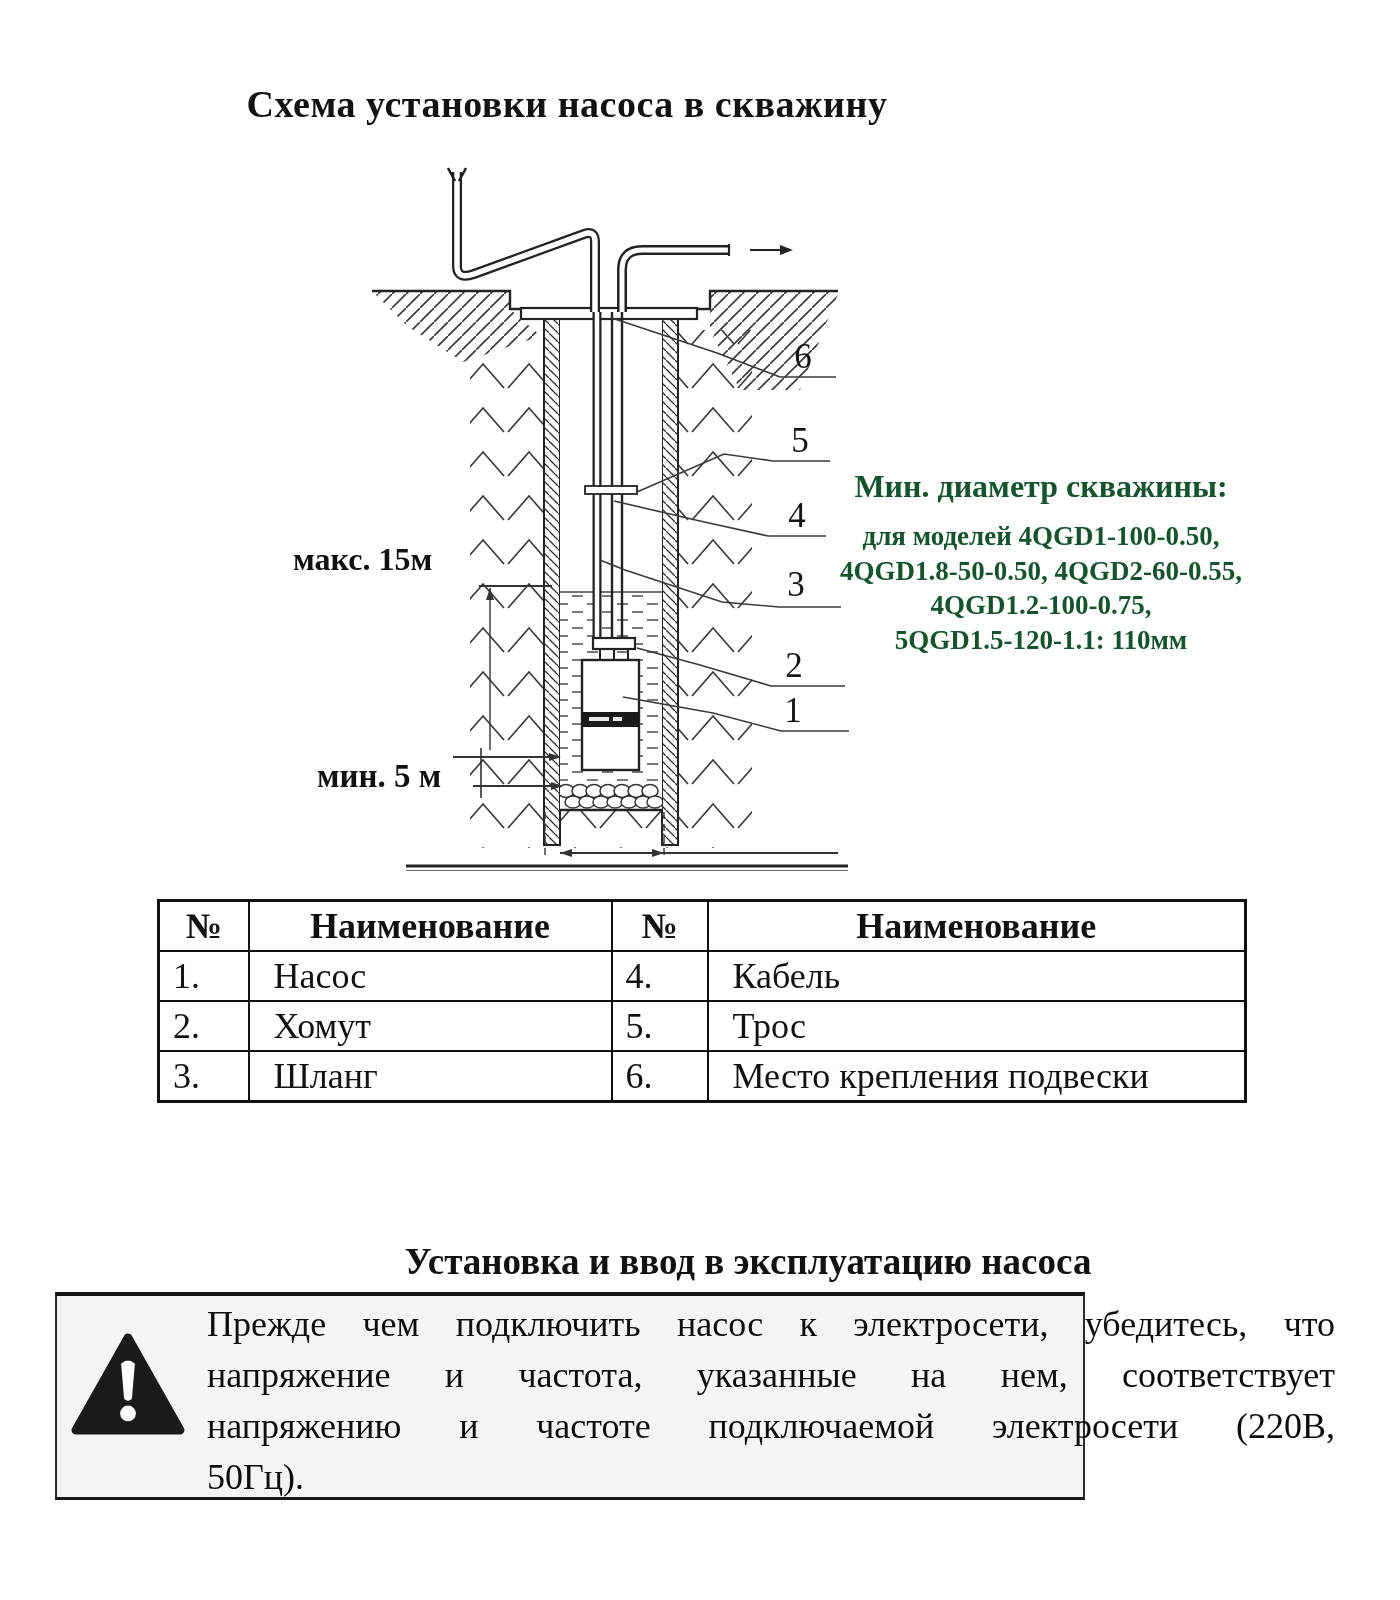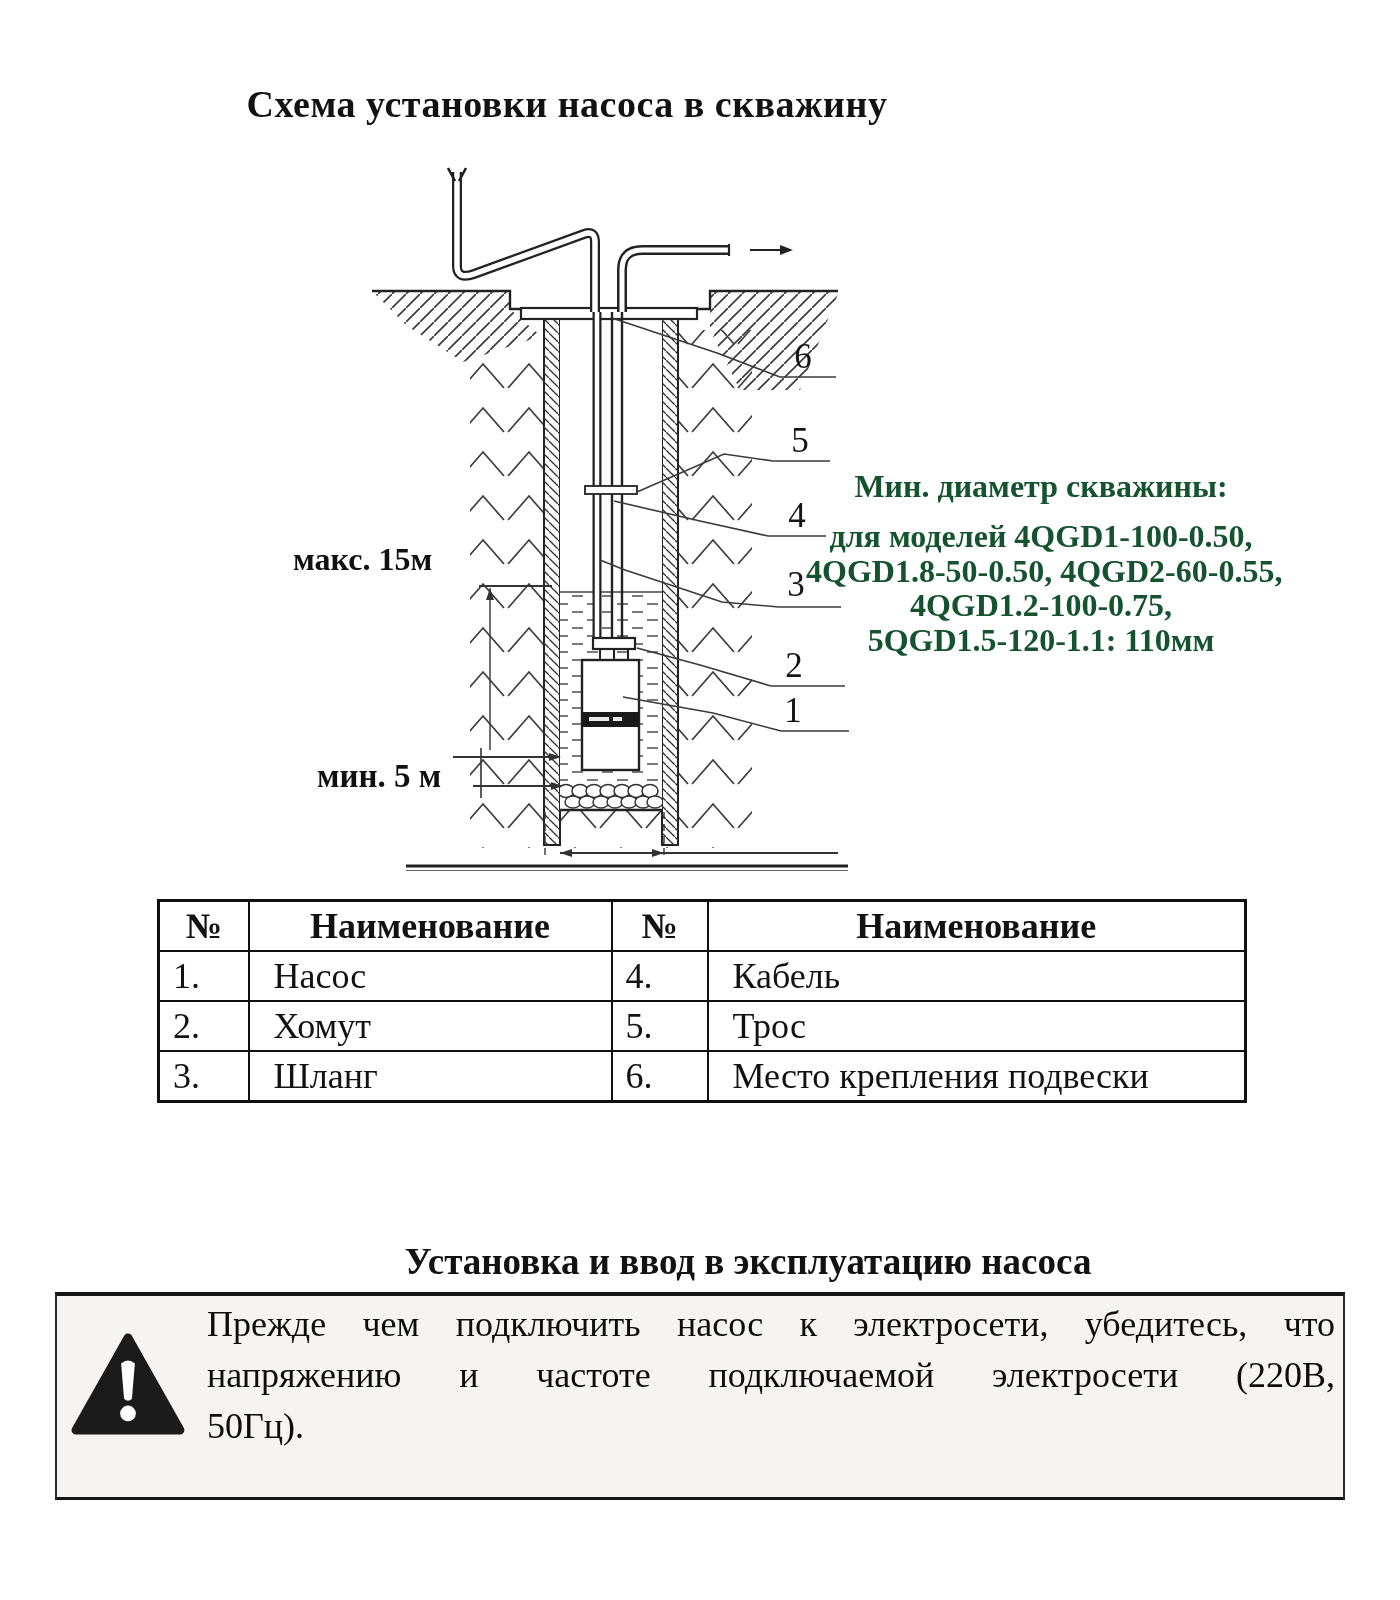--- a/index.html
+++ b/index.html
@@ -10,37 +10,37 @@
   .page-title{
     position:absolute;top:82px;left:0;width:1134px;text-align:center;
     font-size:38px;font-weight:bold;letter-spacing:.5px;
   }
   .diagram-svg{position:absolute;top:150px;left:0;}
   .min-diam{
     position:absolute;left:806px;top:468px;width:470px;text-align:center;
     font-weight:bold;color:#14532d;
   }
   .md-heading{font-size:32px;margin-bottom:14px;white-space:nowrap;}
-  .md-line{font-size:32px;line-height:34.5px;white-space:nowrap;}
+  .md-line{font-size:27px;line-height:34.5px;white-space:nowrap;}
   .md-note{margin-top:40px;}
   .parts-table{
     position:absolute;left:157px;top:899px;width:1087px;
     border-collapse:collapse;table-layout:fixed;
     border:3px solid #111;font-size:36px;
   }
   .parts-table th,.parts-table td{border:2.5px solid #111;overflow:hidden;white-space:nowrap;}
   .parts-table th{height:48px;font-size:36px;font-weight:bold;text-align:center;padding:0;}
   .parts-table td{height:48px;padding:0 0 0 24px;text-align:left;font-weight:normal;}
   .parts-table td.num{padding-left:13px;}
   .section-heading{
     position:absolute;top:1240px;left:0;width:1400px;text-align:center;
     font-size:37px;font-weight:bold;padding-left:48px;
   }
   .warning-box{
-    position:absolute;left:55px;top:1292px;width:1290px;height:208px;
+    position:absolute;left:55px;top:1292px;width:1030px;height:208px;
     box-sizing:border-box;background:#f5f4f2;
     border-top:4px solid #161616;border-bottom:3px solid #161616;
     border-left:2px solid #2b2b2b;border-right:2px solid #2b2b2b;
   }
   .warn-icon{position:absolute;left:12px;top:34px;}
   .warning-text{position:absolute;left:150px;top:3px;width:1128px;font-size:36px;color:#0d0d0d;}
   .warning-line{line-height:51px;text-align:justify;text-align-last:justify;white-space:normal;}
   .warning-line.last{text-align-last:left;}
 </style>
 </head>
@@ -253,16 +253,17 @@
 <div class="section-heading">Установка и ввод в эксплуатацию насоса</div>
 
 <div class="warning-box">
   <svg class="warn-icon" width="118" height="108" viewBox="0 0 120 110">
     <polygon points="60,8 113,102 7,102" fill="#1b1b1b" stroke="#1b1b1b" stroke-width="9" stroke-linejoin="round"></polygon>
     <path d="M53,34 Q60,28 67,34 L64,70 Q60,74 56,70 Z" fill="#ffffff"></path>
     <circle cx="60" cy="85" r="8" fill="#ffffff"></circle>
   </svg>
   <div class="warning-text">
     <div class="warning-line">Прежде чем подключить насос к электросети, убедитесь, что</div>
+    <div class="warning-line">напряжение и частота, указанные на нем, соответствует</div>
     <div class="warning-line">напряжению и частоте подключаемой электросети (220В,</div>
     <div class="warning-line last">50Гц).</div>
   </div>
 </div>
 
 </body></html>

